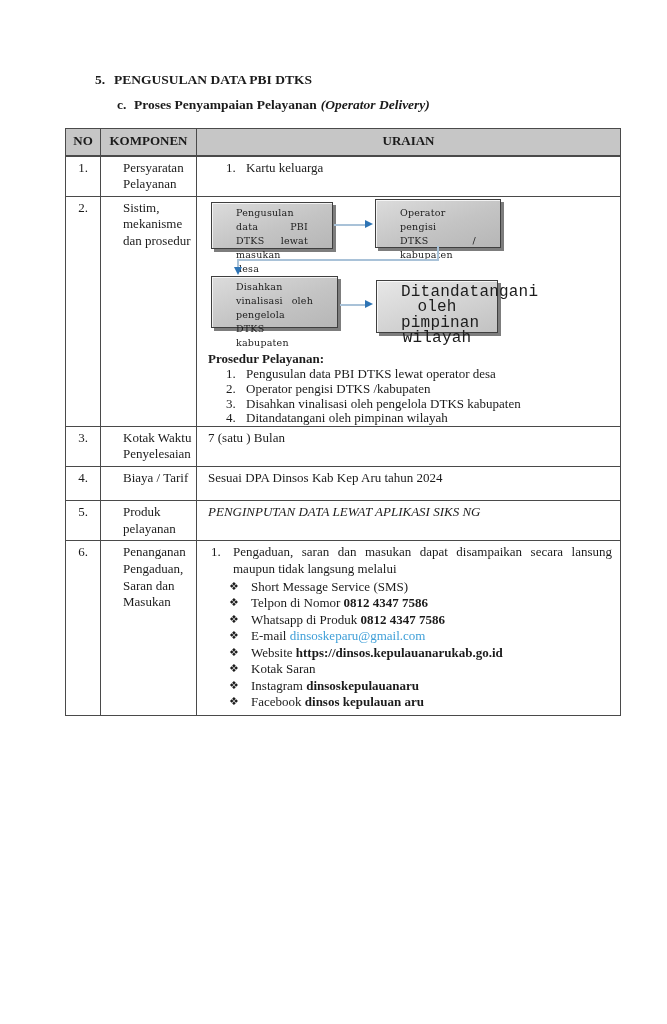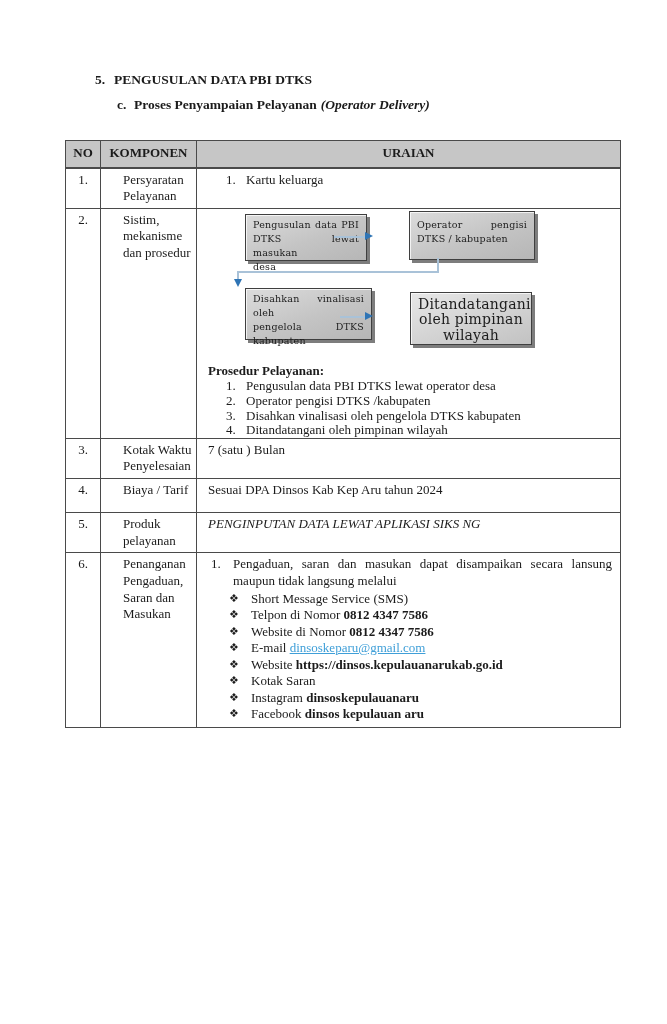--- a/index.html
+++ b/index.html
@@ -10,21 +10,21 @@
     margin:0 auto;
   }
   
   .heading { position:absolute; left:95px; top:72px; font-weight:bold; font-size:13.5px; display:flex; }
   .heading .hnum { width:19px; }
   .subheading { position:absolute; left:117px; top:97px; font-weight:bold; font-size:13.5px; display:flex; }
   .subheading .hnum { width:17px; }
   .subheading i { margin-left:4px; }
   
   table.svc {
-    position:absolute; left:65px; top:140px; width:556px;
+    position:absolute; left:65px; top:128px; width:556px;
     border-collapse:collapse; table-layout:fixed; font-size:13px; line-height:1.28;
   }
   table.svc col.c-no { width:35px; }
   table.svc col.c-komp { width:96px; }
   table.svc th, table.svc td { border:1px solid var(--table-border,#4a4a4a); vertical-align:top; }
   table.svc thead th {
     background:var(--header-bg,#c6c6c6); font-weight:bold; text-align:center;
     height:27px; vertical-align:middle; border-bottom:2px solid var(--table-border,#4a4a4a);
   }
   td.no { text-align:center; padding-top:3px; }
@@ -37,26 +37,26 @@
   
   .orow1 { position:relative; padding:3px 8px 0 49px; }
   .orow1 .onum { position:absolute; left:29px; top:3px; }
   
   .flow { position:relative; height:146px; }
   .fbox {
     position:absolute; border:1px solid var(--box-border,#3f3f3f);
     background:linear-gradient(160deg,#dcdcdc 0%,#c4c4c4 55%,#b6b6b6 100%);
     box-shadow:3px 3px 0 var(--box-shadow,#7d7d7d), inset 1px 1px 0 rgba(255,255,255,.75);
     font-family:"DejaVu Serif", serif; font-size:9.5px; letter-spacing:.2px;
-    padding:3px 7px; color:#1c1c1c;margin-left:34px;
+    padding:3px 24px; color:#1c1c1c;
   }
   .fbox .line { text-align:justify; text-align-last:justify; line-height:14px; }
   .fbox .line:last-child { text-align-last:left; }
-  .fbox.center { text-align:center; font-size:14px;
-    background:linear-gradient(160deg,#e7e7e7 0%,#cdcdcd 70%,#c2c2c2 100%); }
+  .fbox.center { text-align:center; font-size:16px;
+    background:linear-gradient(160deg,#e7e7e7 0%,#cdcdcd 70%,#c2c2c2 100%);font-family:Liberation Mono, monospace; }
   .fbox.center .line, .fbox.center .line:last-child { text-align:center; text-align-last:center; line-height:15.5px; }
   .b1 { left:14px;  top:5px;  width:122px; height:47px; }
   .b2 { left:178px; top:2px;  width:126px; height:49px; padding-top:6px; }
   .b3 { left:14px;  top:79px; width:127px; height:52px; }
   .b4 { left:179px; top:83px; width:122px; height:53px; padding-top:4px; }
   .hline { position:absolute; height:2px; background:var(--arrow-line,#a9c2d8); }
   .vline { position:absolute; width:2px;  background:var(--arrow-line,#a9c2d8); }
   .a1 { left:137px; top:27px; width:32px; }
   .a2 { left:143px; top:107px; width:26px; }
   .tri-right { position:absolute; width:0; height:0;
@@ -74,21 +74,21 @@
   .numlist { counter-reset: li; }
   .numlist .line { position:relative; padding-left:49px; line-height:14.6px; }
   .numlist .line::before { counter-increment: li; content: counter(li) "."; position:absolute; left:29px; }
   
   .r6wrap { padding:3px 0 4px 0; }
   .orow { position:relative; margin:0 8px 1px 14px; }
   .orow .onum { position:absolute; left:0; top:0; }
   .orow .otext { margin-left:22px; text-align:justify; }
   .brow { display:flex; margin-left:32px; margin-right:8px; line-height:1.27; }
   .brow .bullet { width:22px; flex:0 0 22px; font-family:"DejaVu Sans", sans-serif; font-size:11px; padding-top:1px; }
-  .elink { color:var(--link,#3f9fd8); text-decoration:underline; cursor:pointer; }
+  .elink { color:var(--link,#3f9fd8); cursor:pointer; }
 </style>
 </head>
 <body>
 
 <div class="page">
 
   <div class="heading">
     <span class="hnum">5.</span>
     <span>PENGUSULAN DATA PBI DTKS</span>
   </div>
@@ -203,21 +203,21 @@
             <div class="brow">
               <span class="bullet">❖</span>
               <span><span>Short Message Service (SMS)</span><b></b></span>
             </div>
             <div class="brow">
               <span class="bullet">❖</span>
               <span><span>Telpon di Nomor </span><b>0812 4347 7586</b></span>
             </div>
             <div class="brow">
               <span class="bullet">❖</span>
-              <span><span>Website di Nomor </span><b>0812 4347 7586</b></span>
+              <span><span>Whatsapp di Produk </span><b>0812 4347 7586</b></span>
             </div>
             <div class="brow">
               <span class="bullet">❖</span>
               <span><span>E-mail </span><a class="elink">dinsoskeparu@gmail.com</a></span>
             </div>
             <div class="brow">
               <span class="bullet">❖</span>
               <span><span>Website </span><b>https://dinsos.kepulauanarukab.go.id</b></span>
             </div>
             <div class="brow">

